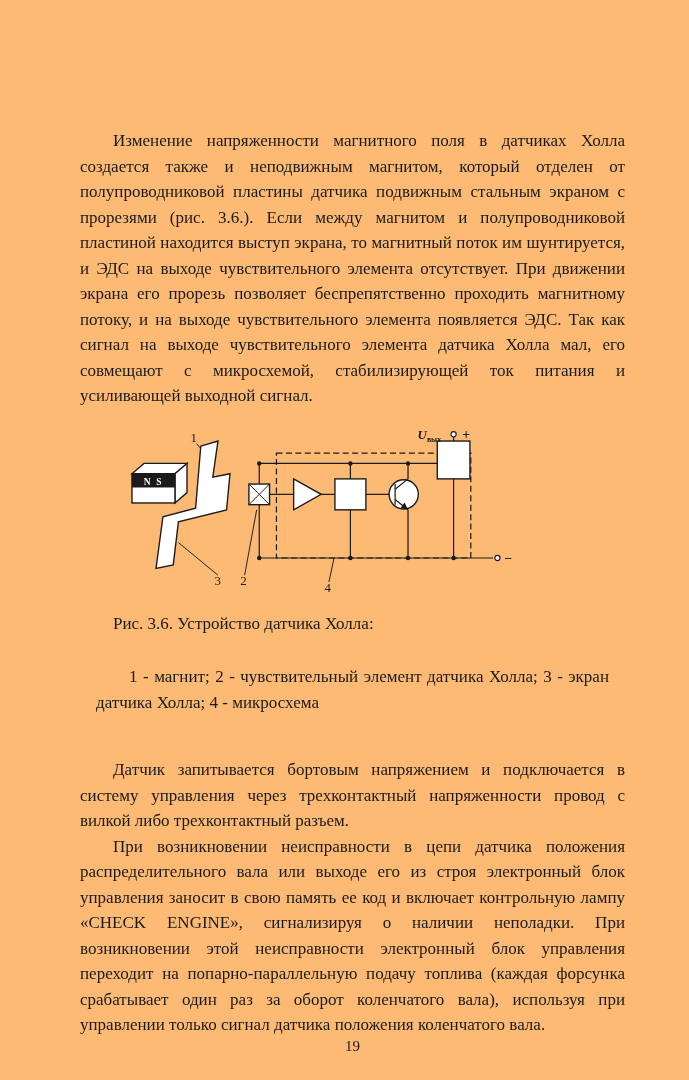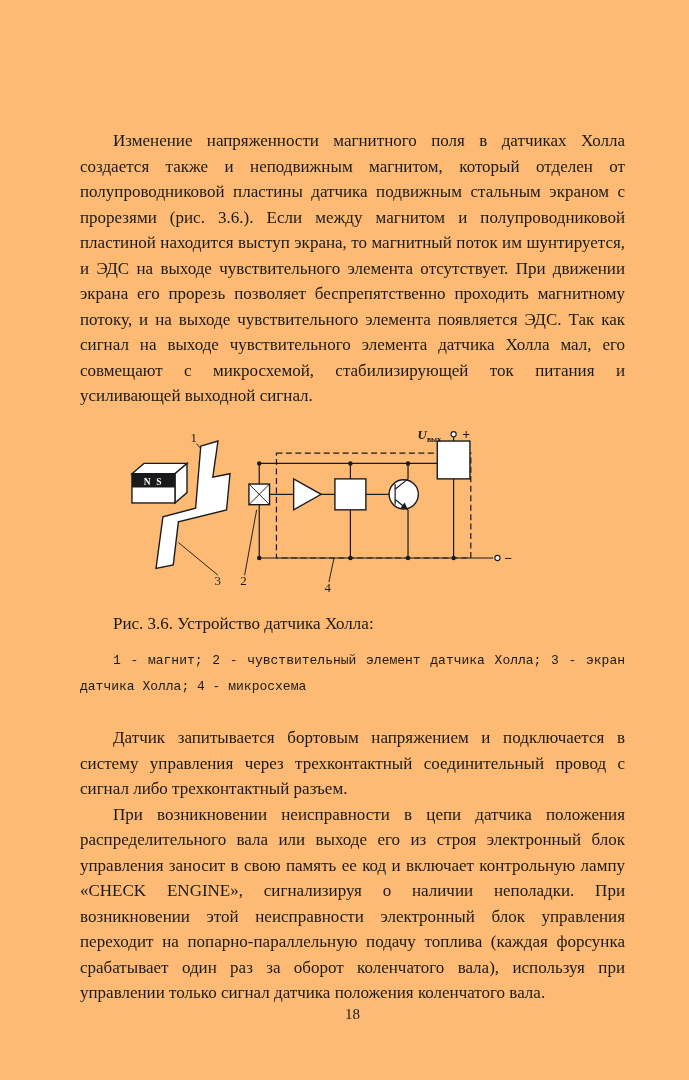--- a/index.html
+++ b/index.html
@@ -34,22 +34,22 @@
   .figure-svg text{font-family:"Liberation Serif", serif;font-size:15px;fill:#1a1a1a;}
   .figure-svg .poles{font-size:11px;fill:#ffffff;font-weight:bold;letter-spacing:2px;}
   .figure-svg .usym{font-style:italic;font-size:15px;font-weight:bold;}
   .figure-svg .usub{font-size:9px;font-weight:bold;}
   .figure-svg .sym{font-size:16px;font-weight:bold;}
   p.caption-title{
     margin:2px 0 12px 0;
     font-size:17px;line-height:25.5px;text-indent:33px;
   }
   p.caption-legend{
-    margin:0;
-    font-size:13px;line-height:25.5px;text-align:justify;text-indent:33px;font-family:Liberation Mono, monospace;
+    margin:16px;
+    font-size:17px;line-height:25.5px;text-align:justify;text-indent:33px;
   }
   .page-number{
     margin-top:auto;
     text-align:center;
     font-size:15px;
   }
 </style>
 </head>
 <body>
 
@@ -129,19 +129,19 @@
       <text x="142" y="181">2</text>
       <line class="ln" x1="147" y1="170" x2="161" y2="94"></line>
       <text x="240" y="189">4</text>
       <line class="ln" x1="245" y1="178" x2="251" y2="150"></line>
     </svg>
   </div>
 
   <p class="caption-title">Рис. 3.6. Устройство датчика Холла:</p>
   <p class="caption-legend">1 - магнит; 2 - чувствительный элемент датчика Холла; 3 - экран датчика Холла; 4 - микросхема</p>
 
-  <p class="body-text spaced">Датчик запитывается бортовым напряжением и подключается в систему управления через трехконтактный соединительный провод с сигнал либо трехконтактный разъем.</p>
+  <p class="body-text spaced">Датчик запитывается бортовым напряжением и подключается в систему управления через трехконтактный напряженности провод с вилкой либо трехконтактный разъем.</p>
 
   <p class="body-text">При возникновении неисправности в цепи датчика положения распределительного вала или выходе его из строя электронный блок управления заносит в свою память ее код и включает контрольную лампу «CHECK ENGINE», сигнализируя о наличии неполадки. При возникновении этой неисправности электронный блок управления переходит на попарно-параллельную подачу топлива (каждая форсунка срабатывает один раз за оборот коленчатого вала), используя при управлении только сигнал датчика положения коленчатого вала.</p>
 
-  <div class="page-number">18</div>
+  <div class="page-number">19</div>
 
 </div>
 
 </body></html>

